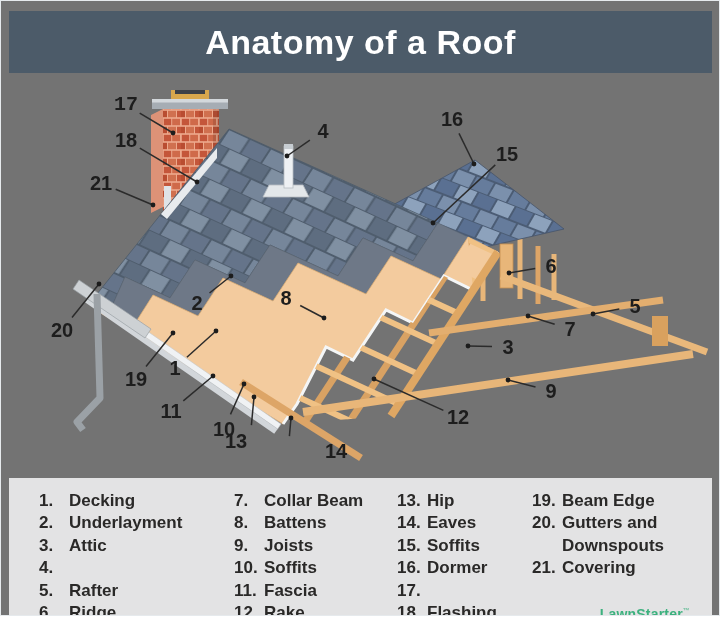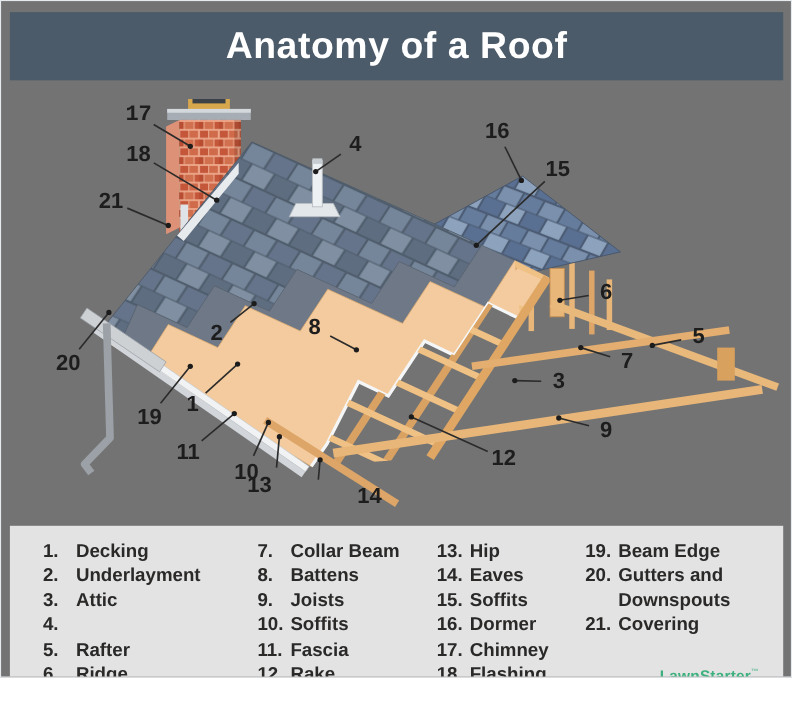--- a/index.html
+++ b/index.html
@@ -250,21 +250,20 @@
         <div class="lrow">
           <span class="lnum">15.</span>
           <span class="llab">Soffits</span>
         </div>
         <div class="lrow">
           <span class="lnum">16.</span>
           <span class="llab">Dormer</span>
         </div>
         <div class="lrow">
           <span class="lnum">17.</span>
-          <span class="llab">Chimney</span>
         </div>
         <div class="lrow">
           <span class="lnum">18.</span>
           <span class="llab">Flashing</span>
         </div>
       </div>
     <div class="legend-col c4">
         <div class="lrow">
           <span class="lnum">19.</span>
           <span class="llab">Beam Edge</span>

